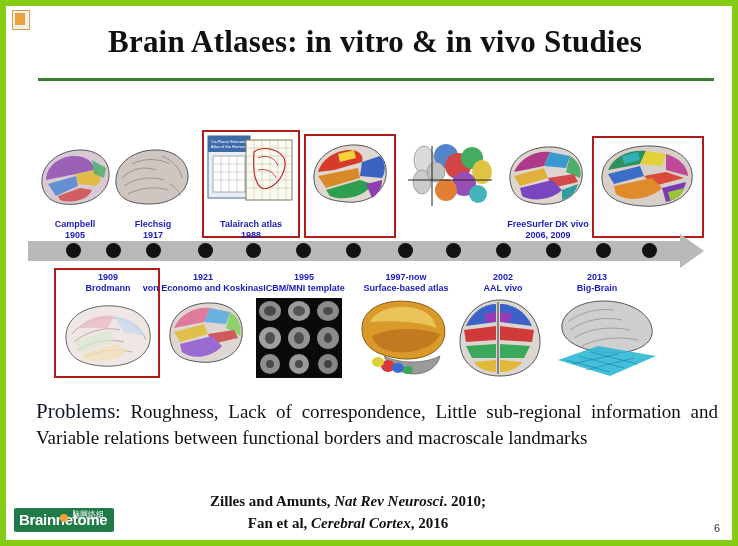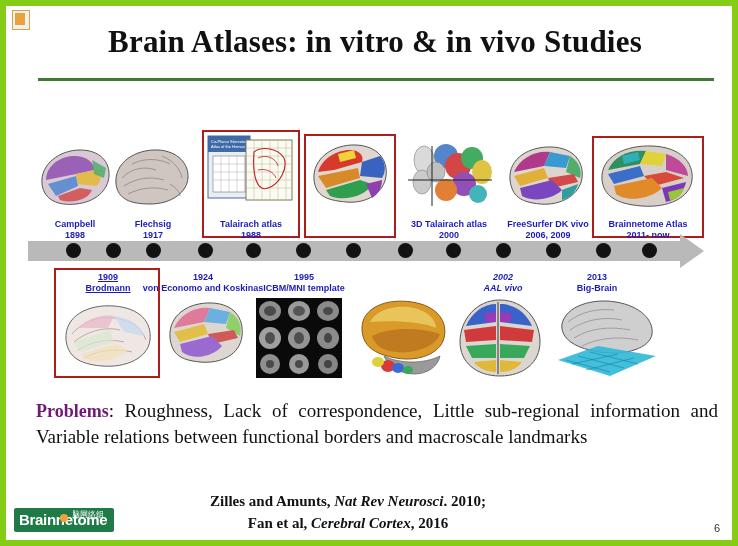--- a/index.html
+++ b/index.html
@@ -113,23 +113,23 @@
   .problems {
     position: absolute;
     left: 30px; top: 392px;
     width: 682px;
     font-size: 19px;
     color: #111111;
     line-height: 26px;
     text-align: justify;
   }
   .problems .kw {
-    color: #701a75;
-    font-weight: bold;
-    font-size: 18px;
+    color: #0f172a;
+    font-weight: normal;
+    font-size: 21px;
   }
   .refs {
     position: absolute;
     left: 0; top: 484px;
     width: 684px;
     text-align: center;
     font-size: 15px;
     color: #111;
     line-height: 22px;
     font-weight: bold;
@@ -198,21 +198,21 @@
       <path d="M6 40 C4 20 24 6 44 6 C64 6 74 18 73 32 C72 46 60 58 40 60 C22 62 8 56 6 40 Z" fill="#d9c9d4" stroke="#555" stroke-width="1"></path>
       <path d="M10 36 C10 22 24 12 38 12 C50 12 58 18 58 26 L40 30 Z" fill="#8f4fb0" opacity="0.85"></path>
       <path d="M40 30 L60 26 C66 30 66 38 60 42 L42 40 Z" fill="#e2b93a" opacity="0.9"></path>
       <path d="M12 40 L40 32 L42 42 L20 52 Z" fill="#4f86d0" opacity="0.85"></path>
       <path d="M22 52 L44 44 L56 46 C52 56 36 60 24 56 Z" fill="#cf4b4b" opacity="0.85"></path>
       <path d="M56 16 L70 24 L68 34 L58 30 Z" fill="#4fae6b" opacity="0.85"></path>
     </svg>
   </div>
   <div class="label" style="left:22px;top:213px;width:94px;">
     <span>Campbell</span><br>
-    <span>1898</span>
+    <span>1905</span>
   </div>
 
   <div class="panel" style="left:104px;top:138px;width:84px;height:68px;">
     <svg width="84" height="68" viewBox="0 0 84 68">
       <path d="M6 40 C4 18 26 5 48 6 C68 7 79 20 78 34 C77 48 62 60 40 60 C20 60 8 55 6 40 Z" fill="#cfc6c2" stroke="#555" stroke-width="1"></path>
       <g stroke="#8a8078" stroke-width="0.8" fill="none" opacity="0.9">
         <path d="M12 34 C22 24 34 22 46 26"></path>
         <path d="M14 42 C26 34 40 32 54 36"></path>
         <path d="M18 50 C30 44 44 42 58 46"></path>
         <path d="M22 20 C34 14 48 14 60 20"></path>
@@ -275,24 +275,20 @@
         <ellipse cx="80" cy="34" rx="10" ry="12" fill="#e0c03a"></ellipse>
         <ellipse cx="62" cy="46" rx="12" ry="12" fill="#8e46b4"></ellipse>
         <ellipse cx="44" cy="52" rx="11" ry="11" fill="#e07a2a"></ellipse>
         <ellipse cx="76" cy="56" rx="9" ry="9" fill="#3ab0b8"></ellipse>
         <ellipse cx="34" cy="34" rx="9" ry="10" fill="#bdbdbd" stroke="#777" stroke-width="0.6"></ellipse>
       </g>
       <path d="M6 42 H90" stroke="#222" stroke-width="1"></path>
       <path d="M30 8 V68" stroke="#222" stroke-width="1"></path>
     </svg>
   </div>
-  <div class="label" style="left:392px;top:213px;width:102px;">
-    <span>3D Talairach atlas</span><br>
-    <span>2000</span>
-  </div>
 
   <div class="panel" style="left:498px;top:134px;width:86px;height:74px;">
     <svg width="86" height="74" viewBox="0 0 86 74">
       <path d="M6 40 C4 18 26 6 48 7 C70 8 80 22 78 38 C76 54 58 66 36 64 C16 62 8 56 6 40 Z" fill="#ded6ce" stroke="#555" stroke-width="1"></path>
       <path d="M10 32 C16 18 32 10 46 12 L40 26 Z" fill="#b03a8a"></path>
       <path d="M46 12 L66 16 L62 28 L40 26 Z" fill="#3a9ad0"></path>
       <path d="M66 16 C76 22 78 32 76 38 L62 32 Z" fill="#4fae6b"></path>
       <path d="M10 36 L40 28 L44 38 L16 46 Z" fill="#e0b03a"></path>
       <path d="M44 38 L70 34 L74 42 L48 48 Z" fill="#d24a4a"></path>
       <path d="M16 48 L48 40 L58 50 C48 60 28 62 18 56 Z" fill="#7a46c0"></path>
@@ -312,57 +308,57 @@
       <path d="M50 11 L70 14 L66 26 L44 24 Z" fill="#e0d23a"></path>
       <path d="M70 14 C84 18 92 28 92 36 L70 30 Z" fill="#c04a9a"></path>
       <path d="M12 34 L44 26 L48 36 L18 44 Z" fill="#3a6ec8"></path>
       <path d="M48 36 L70 32 L88 38 L58 46 Z" fill="#d84a3a"></path>
       <path d="M18 46 L56 38 L66 48 C54 60 30 62 20 54 Z" fill="#e08a2a"></path>
       <path d="M66 48 L90 42 C88 52 80 60 70 62 Z" fill="#7a3ab8"></path>
       <path d="M26 16 L42 12 L44 20 L28 24 Z" fill="#2fb0b8"></path>
       <path d="M72 52 L88 48 C86 56 80 60 74 60 Z" fill="#9ac43a"></path>
     </svg>
   </div>
-  <div class="label" style="left:586px;top:213px;width:112px;">
-    <span>Brainnetome Atlas</span><br>
-    <span>2011- now</span>
-  </div>
 
   <div class="timeline-bar">
     <div class="shaft"></div>
     <div class="head"></div>
   </div>
 
   <div class="dot" style="left:60px;"></div>
   <div class="dot" style="left:100px;"></div>
   <div class="dot" style="left:140px;"></div>
   <div class="dot" style="left:192px;"></div>
   <div class="dot" style="left:240px;"></div>
   <div class="dot" style="left:290px;"></div>
   <div class="dot" style="left:340px;"></div>
   <div class="dot" style="left:392px;"></div>
   <div class="dot" style="left:440px;"></div>
   <div class="dot" style="left:490px;"></div>
   <div class="dot" style="left:540px;"></div>
   <div class="dot" style="left:590px;"></div>
   <div class="dot" style="left:636px;"></div>
 
-  <div class="label" style="left:52px;top:266px;width:100px;text-decoration:underline;">
+  <div class="label" style="left:52px;top:266px;width:100px;">
     <span>1909</span><br>
     <span>Brodmann</span>
   </div>
   <div class="label" style="left:136px;top:266px;width:122px;">
-    <span>1924</span><br>
+    <span>1921</span><br>
     <span>von Economo and Koskinas</span>
   </div>
   <div class="label" style="left:248px;top:266px;width:100px;">
     <span>1995</span><br>
     <span>ICBM/MNI template</span>
   </div>
-  <div class="label" style="left:452px;top:266px;width:90px;font-style:italic;">
+  <div class="label" style="left:348px;top:266px;width:104px;">
+    <span>1997-now</span><br>
+    <span>Surface-based atlas</span>
+  </div>
+  <div class="label" style="left:452px;top:266px;width:90px;">
     <span>2002</span><br>
     <span>AAL vivo</span>
   </div>
   <div class="label" style="left:546px;top:266px;width:90px;">
     <span>2013</span><br>
     <span>Big-Brain</span>
   </div>
 
   <div class="redbox" style="left:48px;top:262px;width:106px;height:110px;"></div>
   <div class="panel" style="left:52px;top:292px;width:98px;height:76px;">

